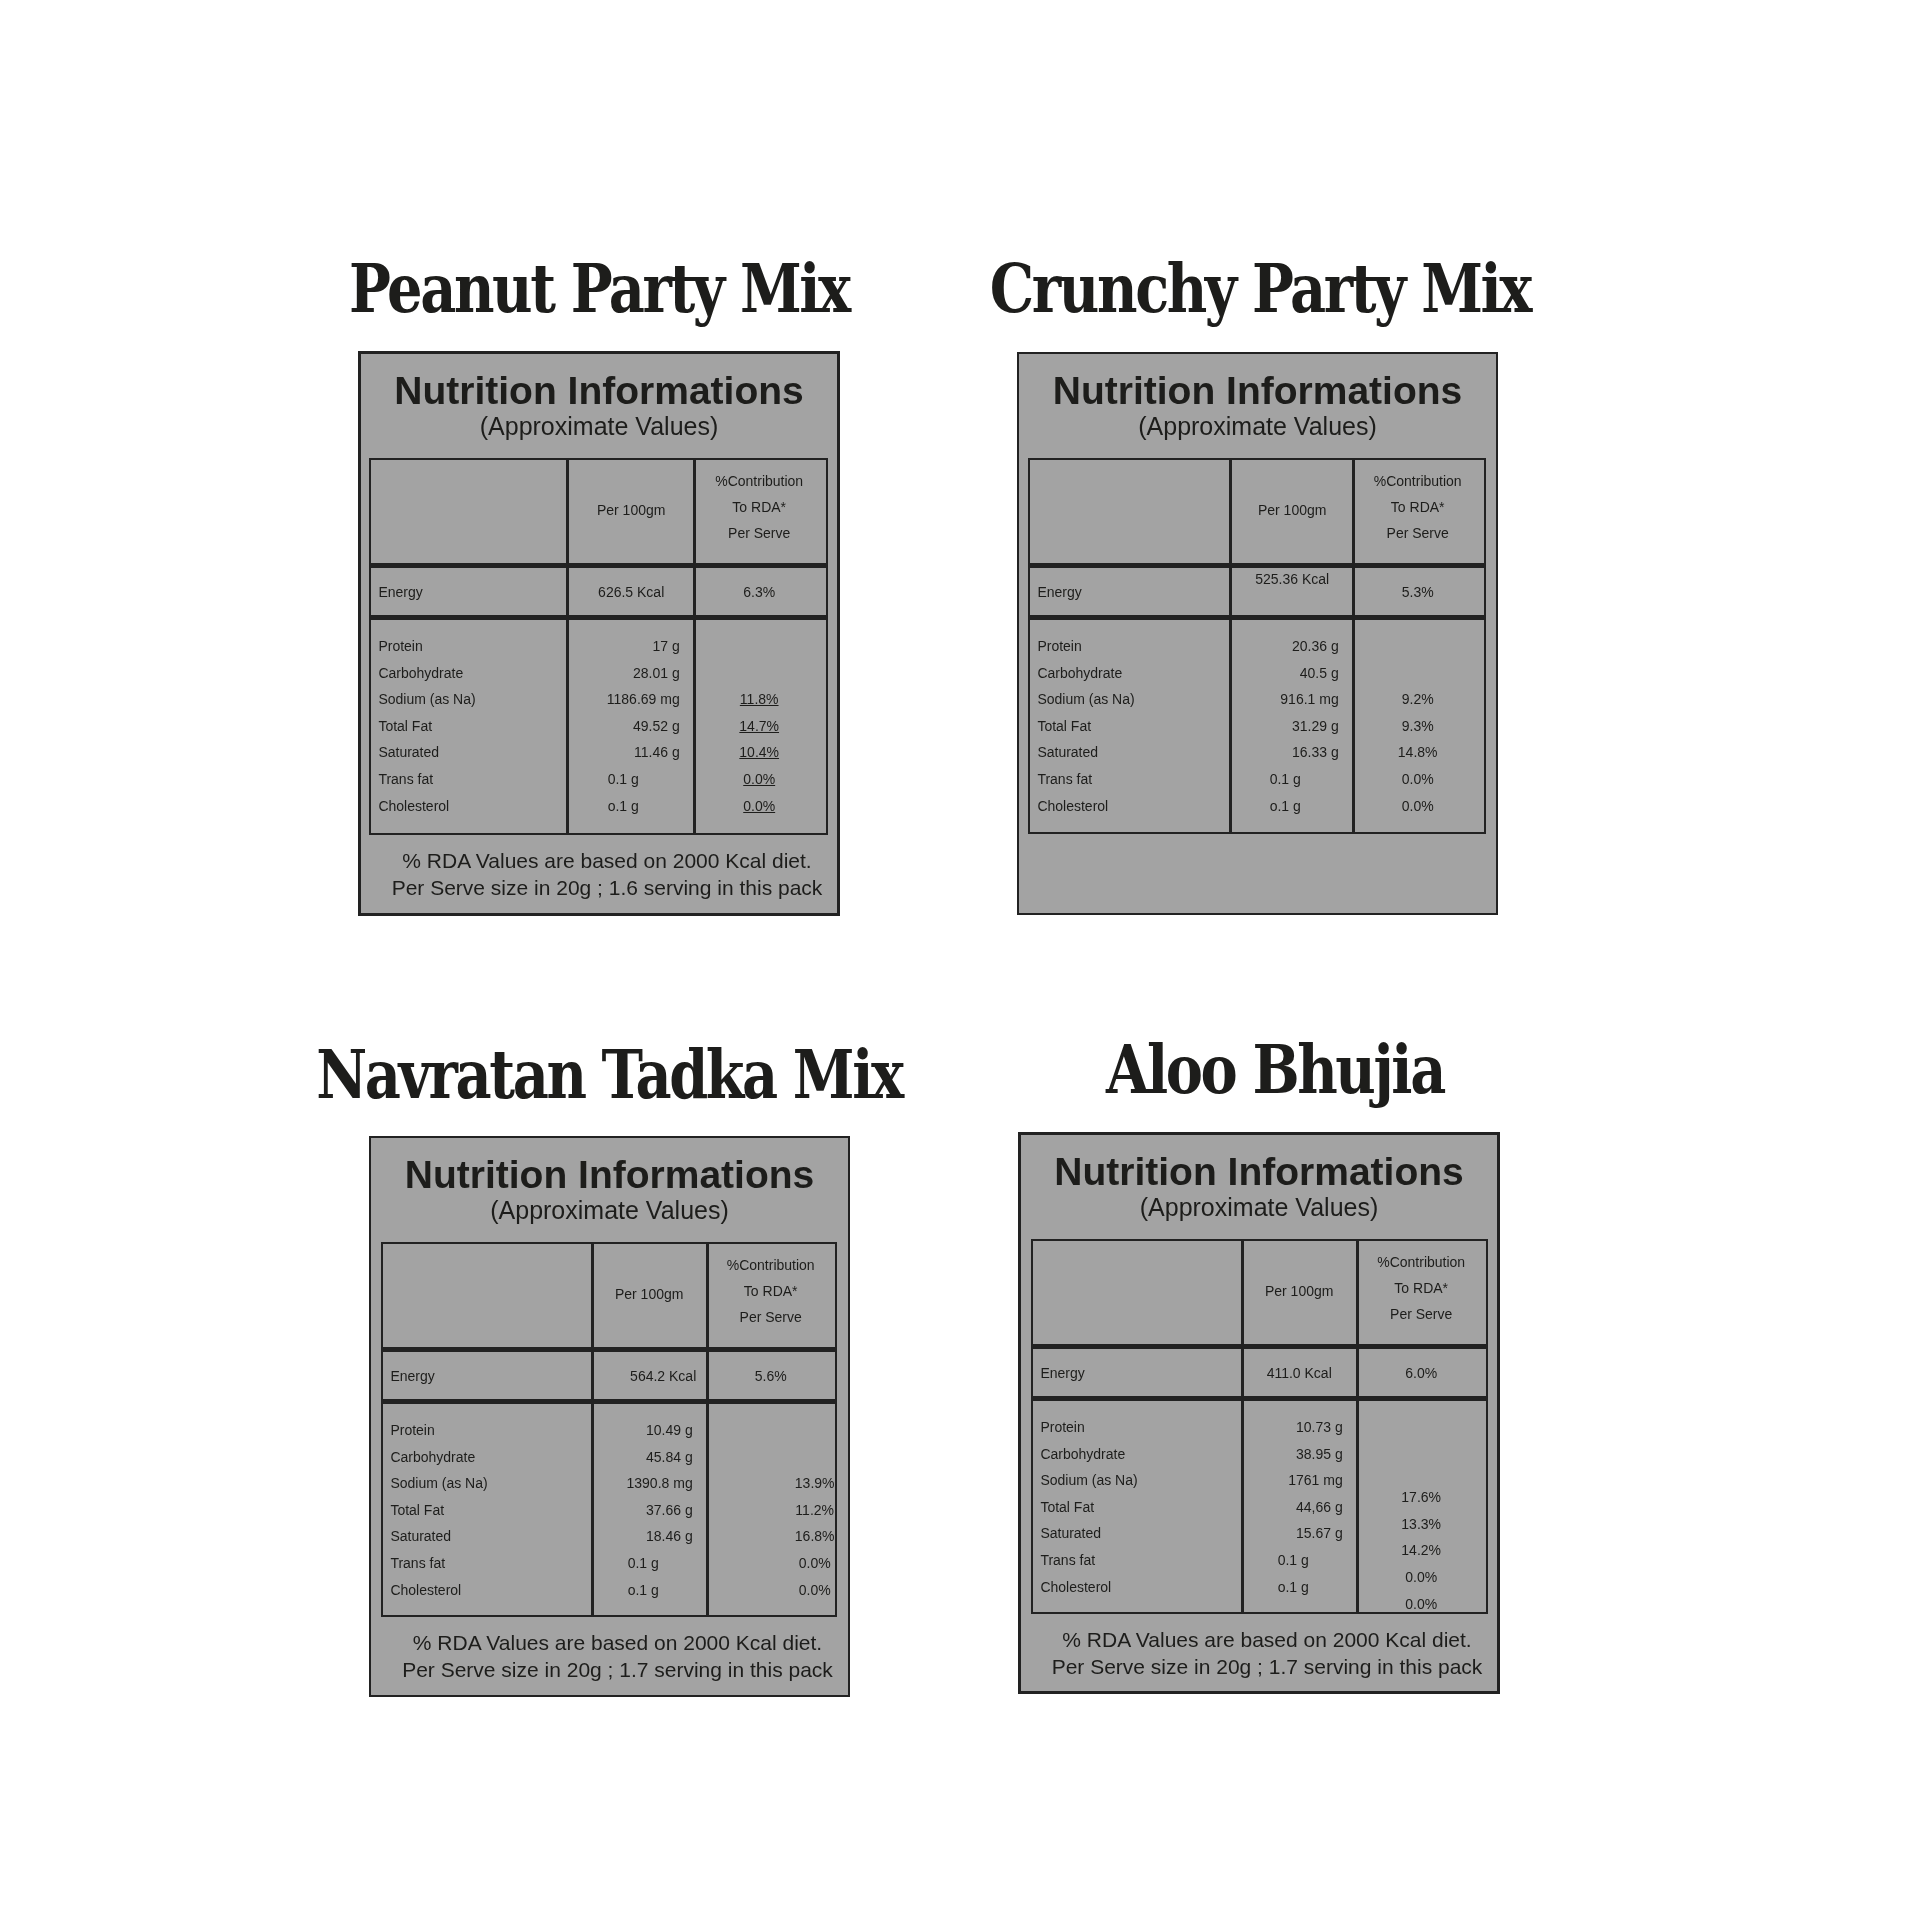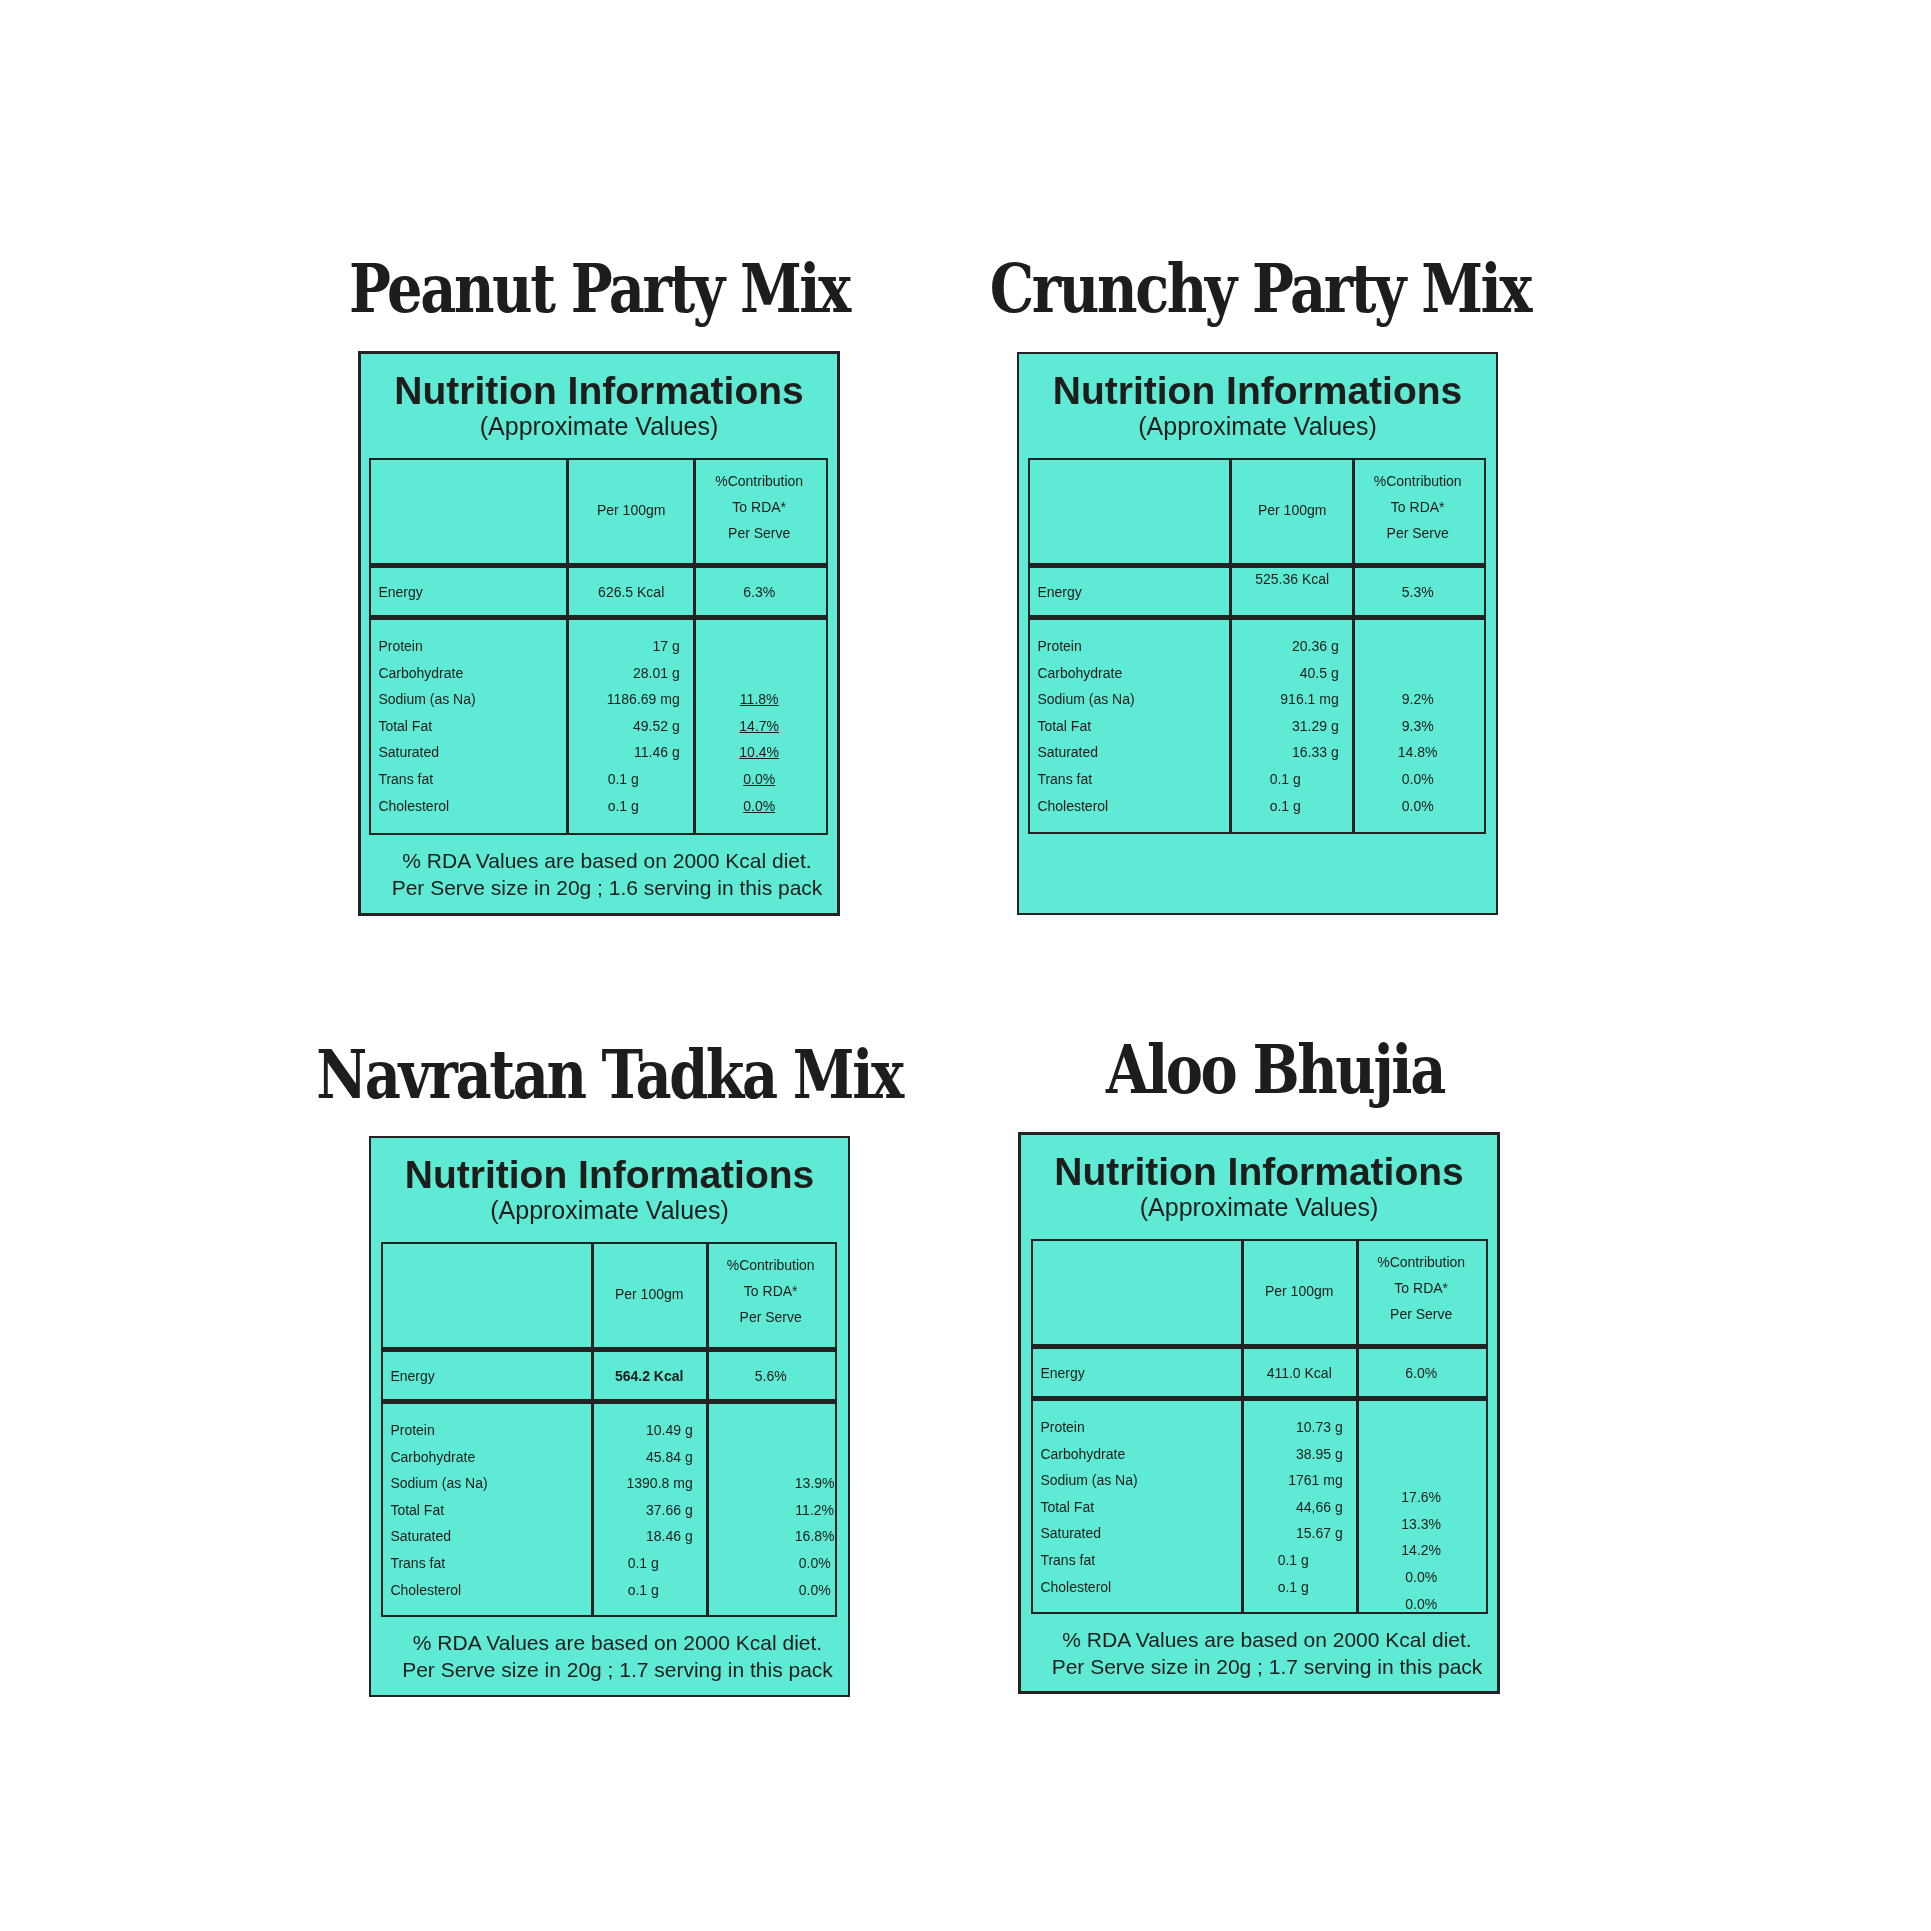--- a/index.html
+++ b/index.html
@@ -4,21 +4,21 @@
 <style>
   html, body { margin: 0; padding: 0; background: #ffffff; }
   body { width: 1931px; height: 1931px; position: relative; overflow: hidden; color: #1d1d1b; font-family: "Liberation Sans", "DejaVu Sans", sans-serif; }
   .panel { position: absolute; }
   .product-title {
     position: absolute; left: 0; right: 0; text-align: center;
     font-family: "DejaVu Serif", "Liberation Serif", serif; font-weight: bold;
     font-size: 68px; letter-spacing: -2.9px; transform: scaleX(0.82); transform-origin: center;
     color: #1d1d1b; line-height: 1; white-space: nowrap;
   }
-  .box { position: absolute; border: 2.9px solid #222; background: #5eead4; box-sizing: border-box; }
+  .box { position: absolute; border: 2.9px solid #222; background: #a3a3a3; box-sizing: border-box; }
   .box.thick { border-width: 3.9px; }
   .box-title { position: absolute; left: 0; right: 0; text-align: center; font-weight: bold; font-size: 39px; line-height: 1; }
   .box-sub { position: absolute; left: 0; right: 0; text-align: center; font-size: 25px; line-height: 1; }
   .tbl { position: absolute; border: 2.9px solid #222; box-sizing: border-box; }
   .vline { position: absolute; top: 0; bottom: 0; width: 2.9px; background: #222; }
   .hline { position: absolute; left: 0; right: 0; height: 4.8px; background: #222; }
   .cell { position: absolute; font-size: 14px; line-height: 26px; }
   .center { text-align: center; }
   .right { text-align: right; }
   .footer { position: absolute; left: 16px; right: 0; text-align: center; font-size: 21px; line-height: 27px; }
@@ -142,21 +142,21 @@
         <div class="vline v2" style="left: 323px;"></div>
         <div class="hline h1" style="top: 103px;"></div>
         <div class="hline h2" style="top: 155px;"></div>
         <div class="cell center hdr-per" style="left: 210px; width: 113px; top: 37px;">Per 100gm</div>
         <div class="cell center hdr-rda" style="left: 326px; width: 124px; top: 7.7px;">
           <div>%Contribution</div>
           <div>To RDA*</div>
           <div>Per Serve</div>
         </div>
         <div class="cell en-label" style="left: 7.7px; width: 196px; top: 119px;">Energy</div>
-        <div class="cell center en-per" style="left: 210px; width: 113px; top: 119px; font-weight: bold;">564.2 Kcal</div>
+        <div class="cell center en-per" style="left: 224px; width: 113px; top: 119px;">564.2 Kcal</div>
         <div class="cell center en-rda" style="left: 326px; width: 124px; top: 119px;">5.6%</div>
         <div class="cell rows nut-labels" style="left: 7.7px; width: 196px; top: 173px;">
           <div>Protein</div>
           <div>Carbohydrate</div>
           <div>Sodium (as Na)</div>
           <div>Total Fat</div>
           <div>Saturated</div>
           <div>Trans fat</div>
           <div>Cholesterol</div>
         </div>

